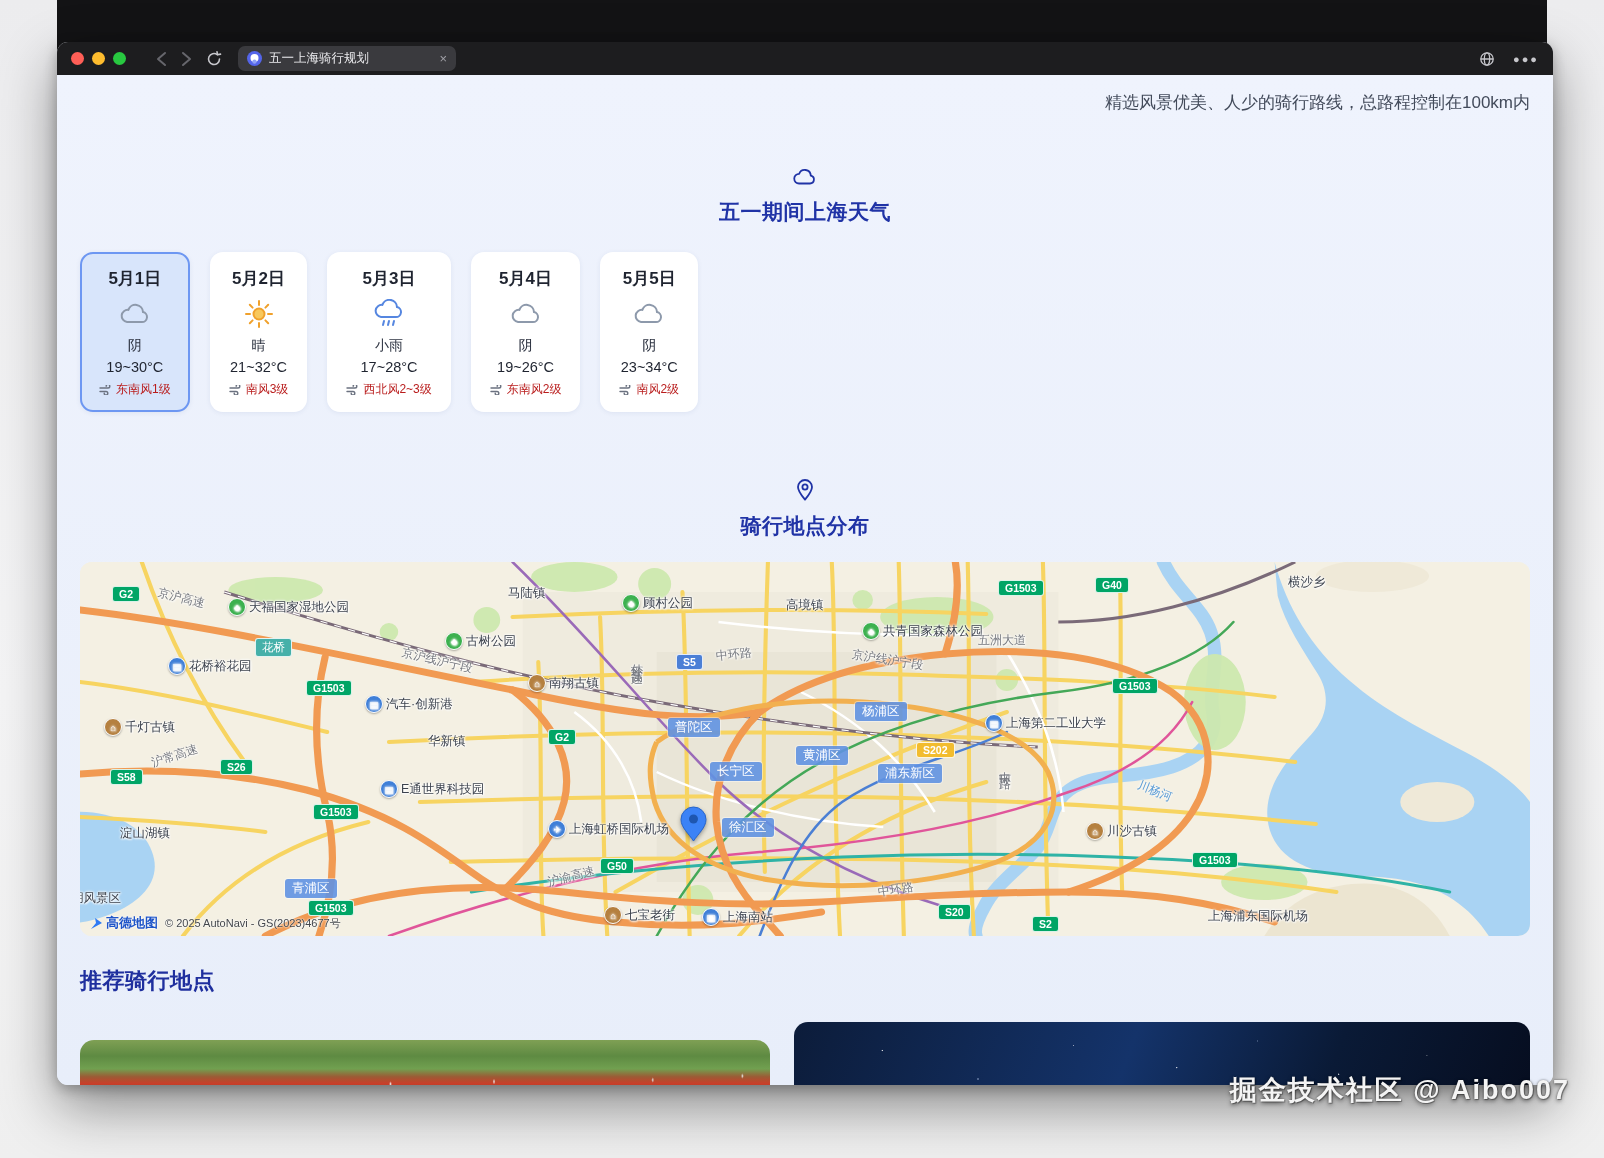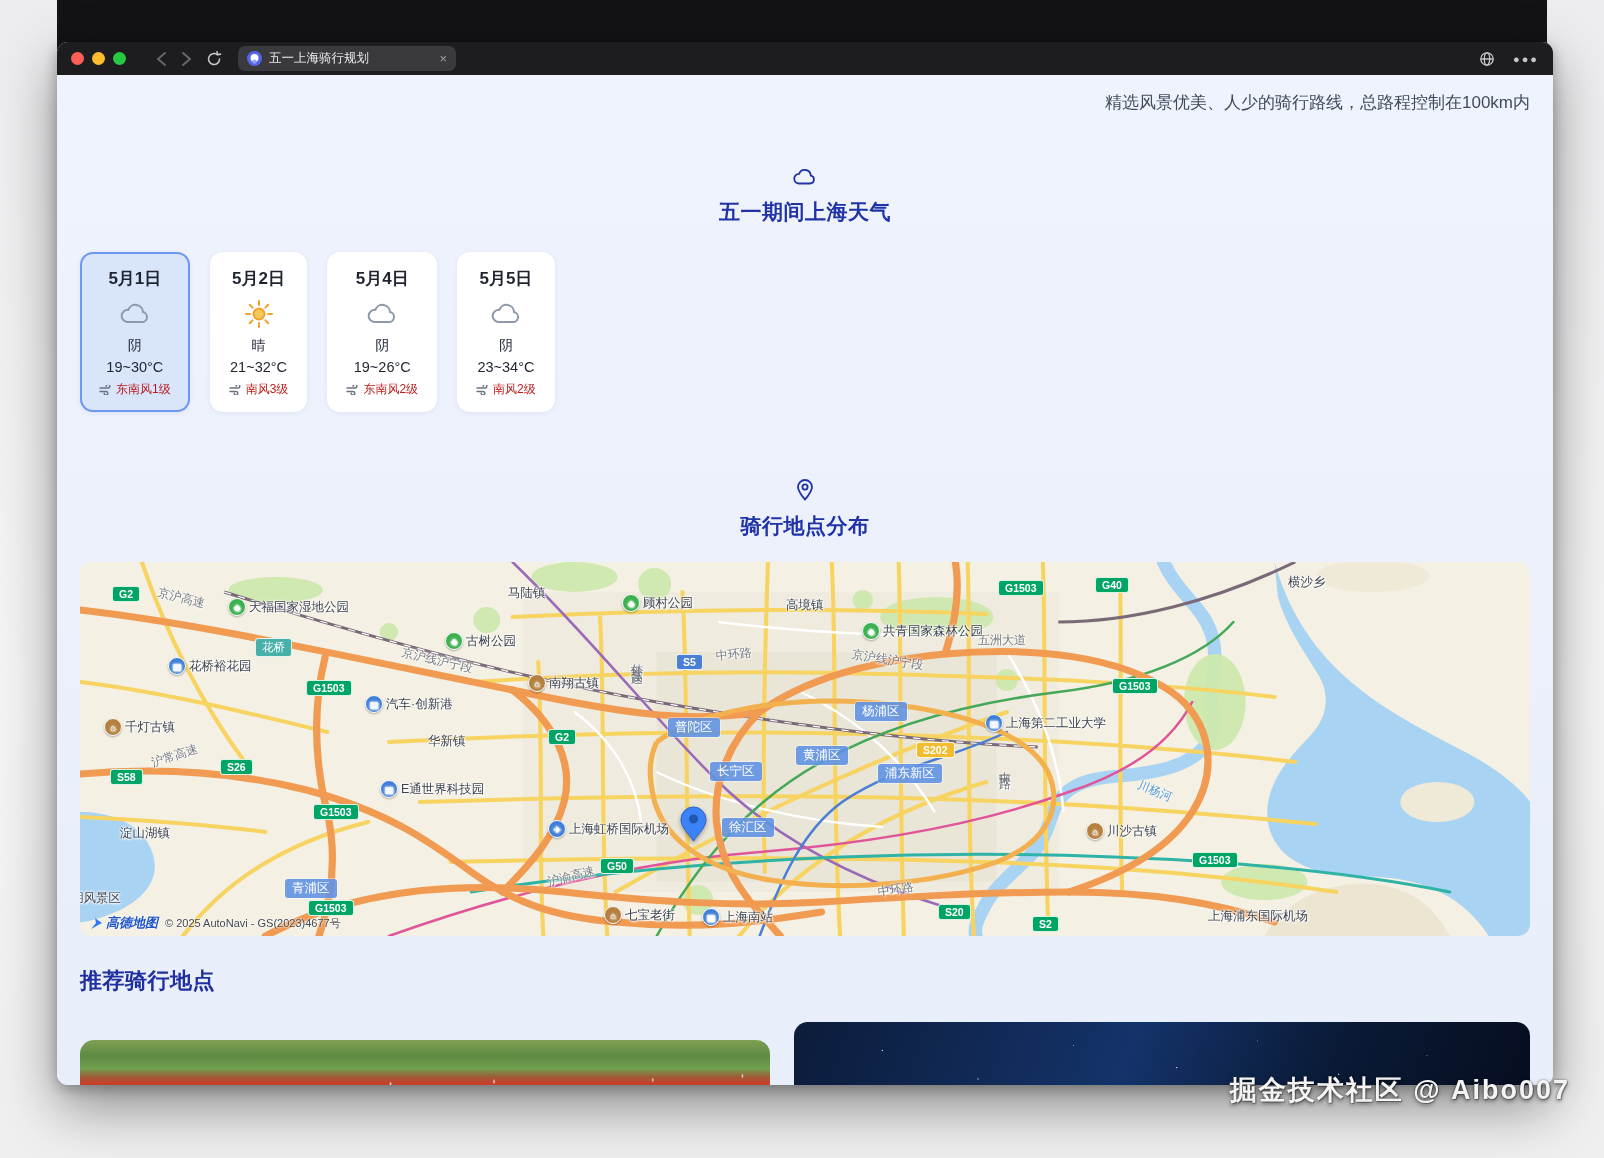--- a/index.html
+++ b/index.html
@@ -55,21 +55,21 @@
   .badge{color:#fff;font-size:10.5px;font-weight:700;padding:1px 6px;border-radius:3px;border:1px solid rgba(255,255,255,.85);}
   .ml-rg{background:#00a566;}
   .ml-ry{background:#f2bc2e;}
   .ml-rb{background:#4b7fd6;}
   .ml-tb{background:#46b0a9;color:#fff;font-size:11.5px;padding:1px 6px;border-radius:3px;border:1px solid rgba(255,255,255,.85);}
   .ml .poi{display:inline-flex;align-items:center;justify-content:center;width:16px;height:16px;border-radius:50%;
     color:#fff;font-size:9.5px;margin-right:3px;border:1.5px solid #fff;box-shadow:0 1px 2px rgba(0,0,0,.3);flex:none;}
   .vert{writing-mode:vertical-rl;letter-spacing:3px;transform-origin:center top;}
   .map-pin{position:absolute;filter:drop-shadow(0 2px 2px rgba(0,0,0,.35));}
   .attrib{position:absolute;left:10px;bottom:4px;display:flex;align-items:center;gap:7px;z-index:5;}
-  .amap-logo{display:flex;align-items:center;gap:3px;font-size:13px;font-weight:800;font-style:italic;
+  .amap-logo{display:flex;align-items:center;gap:3px;font-size:13px;font-weight:800;
     color:#1f55c8;text-shadow:0 0 2px #fff,0 0 2px #fff;}
   .attrib-text{font-size:11px;color:#44474c;text-shadow:0 0 2px #fff,0 0 2px #fff;}
   
   .rec-title{font-size:22px;font-weight:800;color:#1f2f9e;margin-top:30px;letter-spacing:.5px;}
   .rec-cards{display:flex;gap:24px;margin-top:26px;align-items:flex-start;}
   .rec-card{border-radius:14px;overflow:hidden;}
   .rec-flowers{width:690px;height:80px;margin-top:18px;
     background:
       radial-gradient(2px 4px at 45% 55%,#f2f2f2,transparent 70%),
       radial-gradient(2px 4px at 49% 70%,#e8e8e8,transparent 70%),
@@ -192,20 +192,44 @@
             <div class="wcond">晴</div>
             <div class="wtemp">21~32°C</div>
             <div class="wwind">
               <svg width="13" height="10" viewBox="0 0 13 10">
                 <g stroke="#6b7280" stroke-width="1.4" stroke-linecap="round" fill="none">
                   <path d="M1,3 h8 a1.8,1.8 0 1 0 -1.8,-1.8"></path>
                   <path d="M1,6.5 h6 a1.8,1.8 0 1 1 -1.8,1.8"></path>
                 </g>
               </svg>
               <span>南风3级</span>
+            </div>
+          </div>
+          <div class="wcard">
+            <div class="wdate">5月3日</div>
+            <div class="wicon">
+              <svg width="34" height="30" viewBox="0 0 34 30">
+                <path d="M9,18 h15 a5,5 0 0 0 1,-9.9 A7.5,7.5 0 0 0 10.4,5.9 a6,6 0 0 0 -1.4,12 Z" fill="none" stroke="#5586e0" stroke-width="2" stroke-linejoin="round"></path>
+                <g stroke="#5586e0" stroke-width="2" stroke-linecap="round">
+                  <line x1="12" y1="22" x2="11" y2="26"></line>
+                  <line x1="17" y1="22" x2="16" y2="26"></line>
+                  <line x1="22" y1="22" x2="21" y2="26"></line>
+                </g>
+              </svg>
+            </div>
+            <div class="wcond">小雨</div>
+            <div class="wtemp">17~28°C</div>
+            <div class="wwind">
+              <svg width="13" height="10" viewBox="0 0 13 10">
+                <g stroke="#6b7280" stroke-width="1.4" stroke-linecap="round" fill="none">
+                  <path d="M1,3 h8 a1.8,1.8 0 1 0 -1.8,-1.8"></path>
+                  <path d="M1,6.5 h6 a1.8,1.8 0 1 1 -1.8,1.8"></path>
+                </g>
+              </svg>
+              <span>西北风2~3级</span>
             </div>
           </div>
           <div class="wcard">
             <div class="wdate">5月4日</div>
             <div class="wicon">
               <svg width="34" height="26" viewBox="0 0 34 26">
                 <path d="M9,21 h15 a5,5 0 0 0 1,-9.9 A7.5,7.5 0 0 0 10.4,8.9 a6,6 0 0 0 -1.4,12 Z" fill="none" stroke="#8d99ab" stroke-width="2" stroke-linejoin="round"></path>
               </svg>
             </div>
             <div class="wcond">阴</div>

